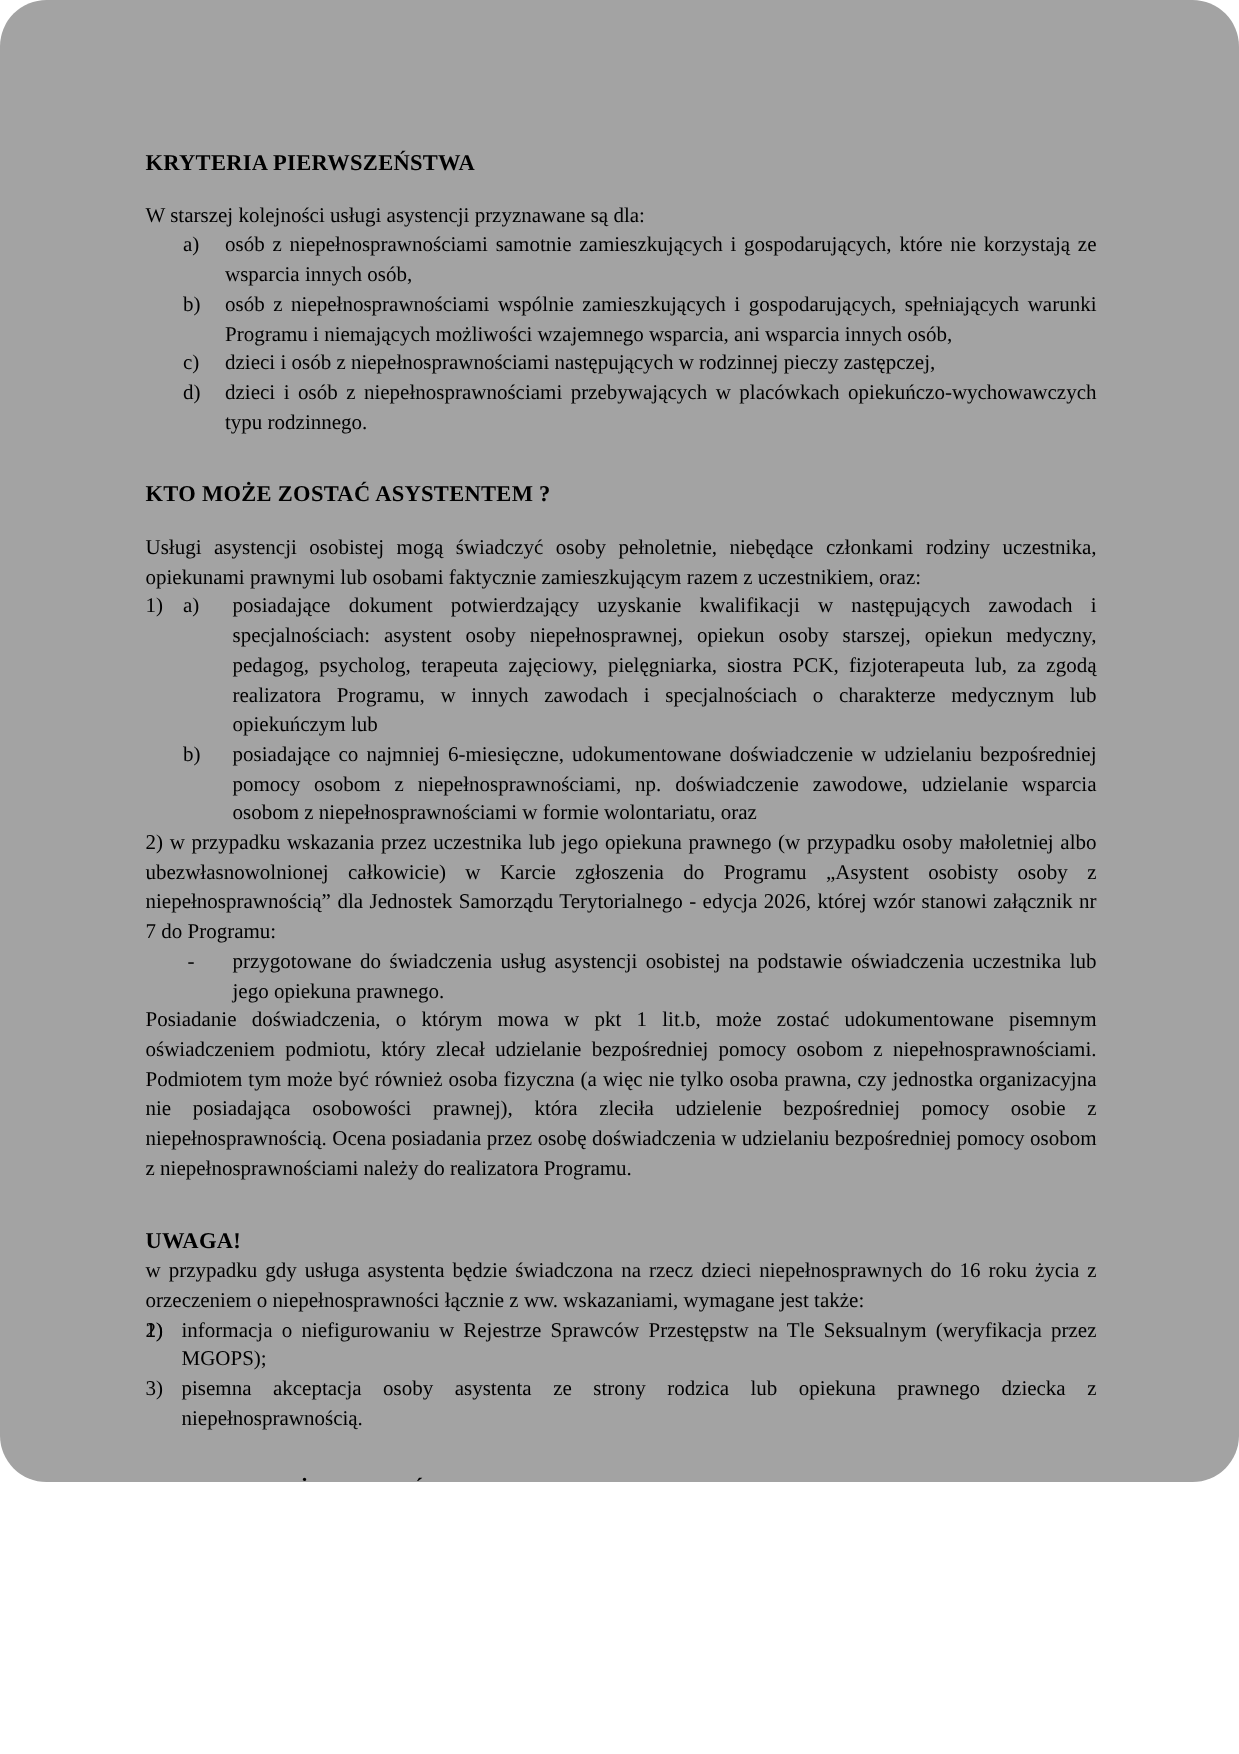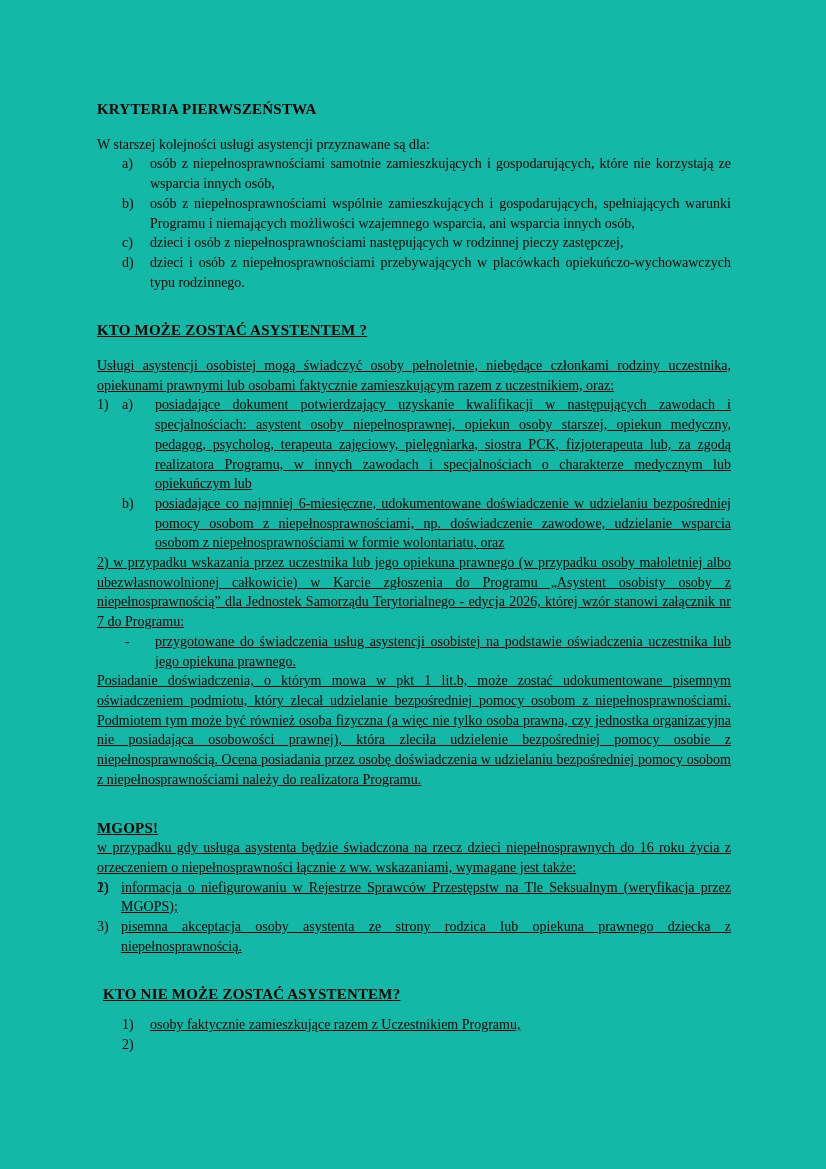--- a/index.html
+++ b/index.html
@@ -3,29 +3,30 @@
 <meta charset="utf-8">
 <style>
   html, body {
     margin: 0;
     padding: 0;
     background: #ffffff;
   }
   .page {
     position: relative;
     width: 826px;
-    height: 1169px;
-    background: #14b8a6;
+    height: 988px;
+    background: #a3a3a3;
     box-sizing: border-box;
     padding: 100px 95px 0 97px;
     overflow: hidden;
     font-family: "Liberation Serif", "DejaVu Serif", serif;
     font-size: 14px;
     line-height: 19.7px;
     color: #000000;
+    border-radius: 31px;
   }
   .heading {
     font-size: 15px;
     font-weight: bold;
     margin: 0 0 15px 0;
     letter-spacing: 0.2px;
   }
   .heading.tight {
     margin-bottom: 0;
   }
@@ -33,21 +34,20 @@
     padding-left: 6px;
   }
   .heading.gap-sm {
     margin-bottom: 10px;
   }
   .sec {
     margin: 0;
   }
   .sec + .sec {
     margin-top: 29px;
-    text-decoration: underline;
   }
   .para {
     margin: 0;
     text-align: justify;
   }
   .para.spaced-top {
     margin-top: 20px;
   }
   .li {
     position: relative;
@@ -135,21 +135,21 @@
     </div>
     <p class="para">2) w przypadku wskazania przez uczestnika lub jego opiekuna prawnego (w przypadku osoby małoletniej albo ubezwłasnowolnionej całkowicie) w Karcie zgłoszenia do Programu „Asystent osobisty osoby z niepełnosprawnością” dla Jednostek Samorządu Terytorialnego - edycja 2026, której wzór stanowi załącznik nr 7 do Programu:</p>
     <div class="li dash">
       <span class="marker">-</span>
       <span>przygotowane do świadczenia usług asystencji osobistej na podstawie oświadczenia uczestnika lub jego opiekuna prawnego.</span>
     </div>
     <p class="para">Posiadanie doświadczenia, o którym mowa w pkt 1 lit.b, może zostać udokumentowane pisemnym oświadczeniem podmiotu, który zlecał udzielanie bezpośredniej pomocy osobom z niepełnosprawnościami. Podmiotem tym może być również osoba fizyczna (a więc nie tylko osoba prawna, czy jednostka organizacyjna nie posiadająca osobowości prawnej), która zleciła udzielenie bezpośredniej pomocy osobie z niepełnosprawnością. Ocena posiadania przez osobę doświadczenia w udzielaniu bezpośredniej pomocy osobom z niepełnosprawnościami należy do realizatora Programu.</p>
   </section>
 
   <section class="sec">
-    <h2 class="heading tight">MGOPS!</h2>
+    <h2 class="heading tight">UWAGA!</h2>
     <p class="para">w przypadku gdy usługa asystenta będzie świadczona na rzecz dzieci niepełnosprawnych do 16 roku życia z orzeczeniem o niepełnosprawności łącznie z ww. wskazaniami, wymagane jest także:</p>
     <div>
       <div class="li num">
         <span class="marker">1)</span>
       </div>
       <div class="li num">
         <span class="marker">2)</span>
         <span>informacja o niefigurowaniu w Rejestrze Sprawców Przestępstw na Tle Seksualnym (weryfikacja przez MGOPS);</span>
       </div>
       <div class="li num">

